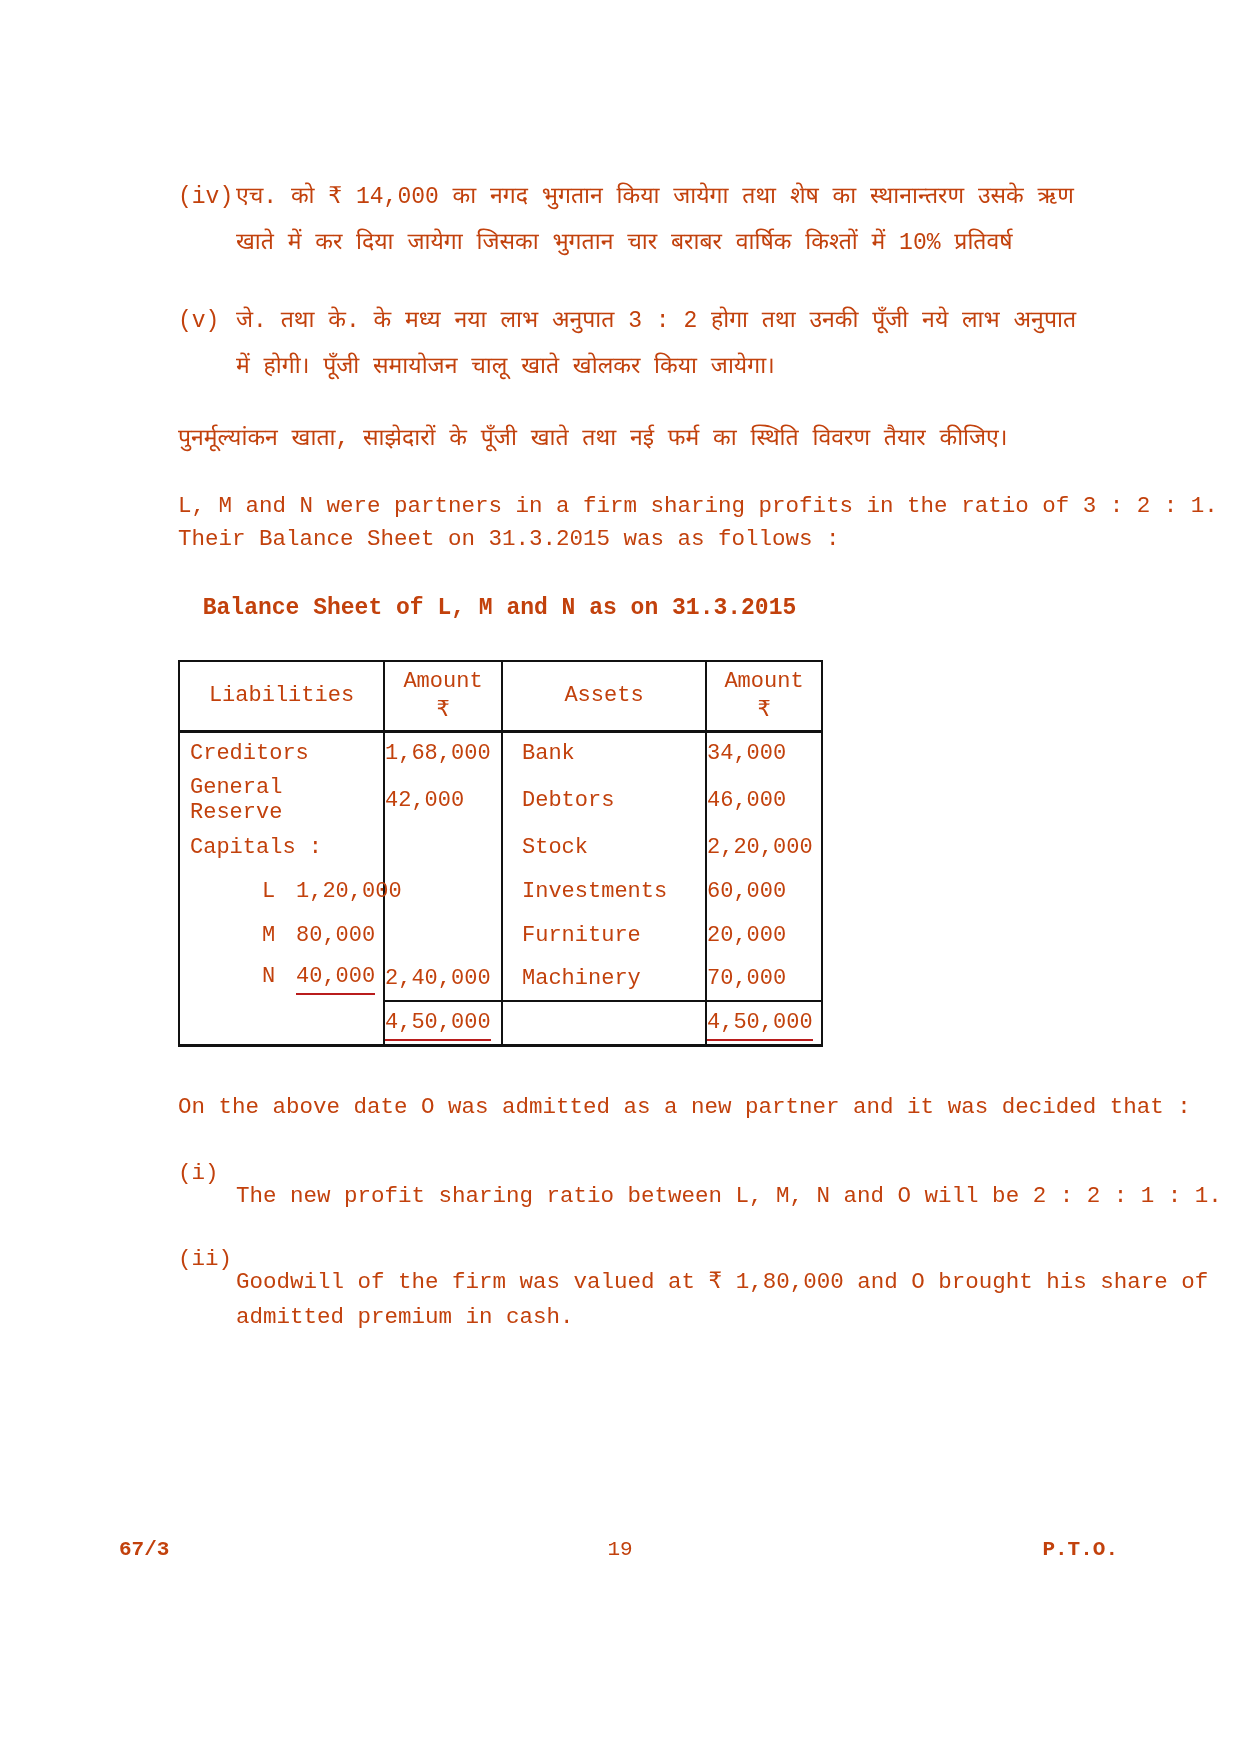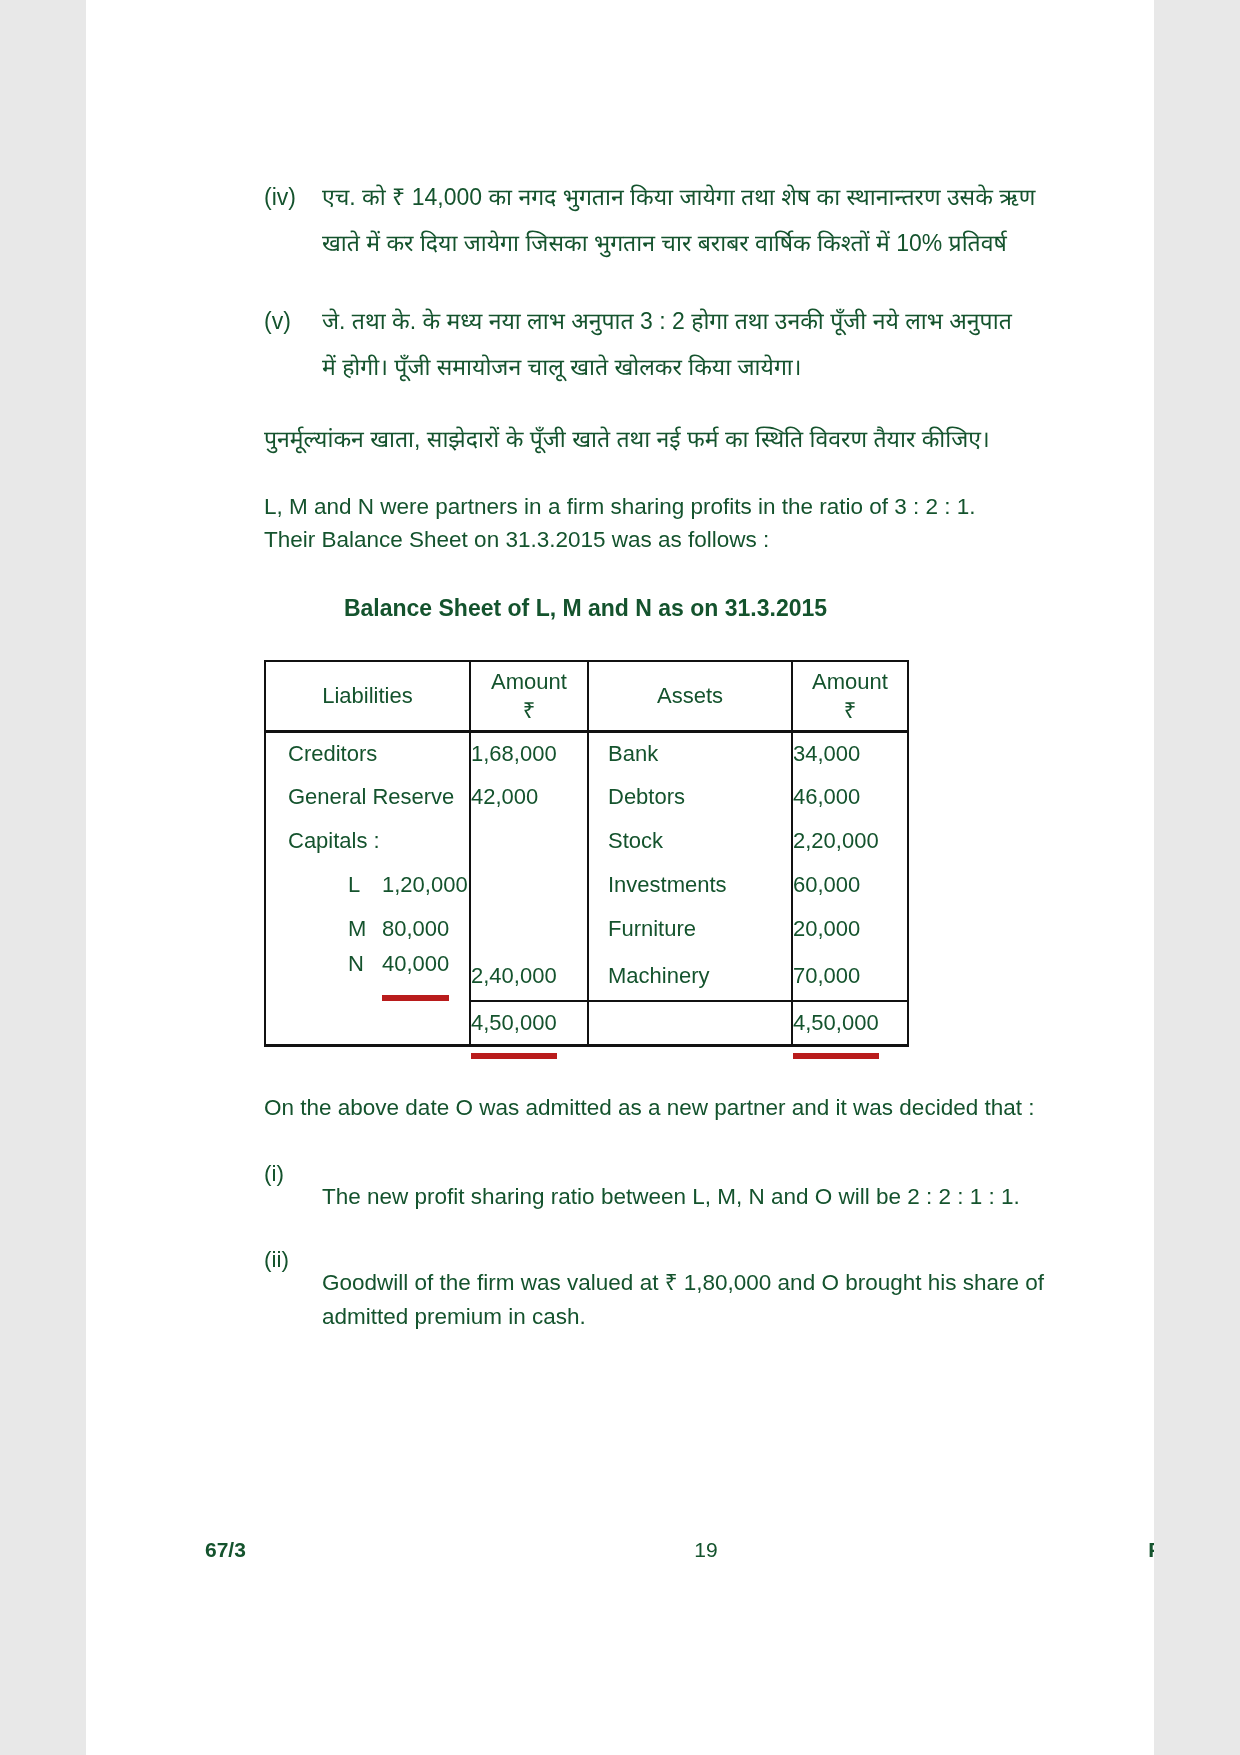--- a/index.html
+++ b/index.html
@@ -1,24 +1,24 @@
 <!DOCTYPE html>
 <html><head>
 <meta charset="utf-8">
 <style>
   * { margin: 0; padding: 0; box-sizing: border-box; }
   html, body { background: #e8e8e8; }
   .page {
     position: relative;
-    width: 1068px;
+    width: 1240px;
     height: 1755px;
     margin: 0 auto;
     background: #ffffff;
-    color: #14532d;
-    font-family: Liberation Sans, sans-serif;
+    color: #c2410c;
+    font-family: Liberation Mono, monospace;
     overflow: hidden;
   }
   .content {
     padding: 174px 124px 0 178px;
   }
   .line { white-space: nowrap; }
 
   
   .h-item { display: flex; margin-top: 0; }
   .h-item .lbl {
@@ -63,27 +63,27 @@
   table.bs th:first-child, table.bs td:first-child { border-left: none; }
   table.bs { border: 2px solid #111; border-bottom-width: 3px; }
   table.bs thead th {
     border-bottom: 3px solid #111;
     text-align: center;
     height: 70px;
     line-height: 29px;
     padding: 4px 0;
   }
   table.bs tbody td { height: 44px; }
-  td.l-name { padding-left: 22px; text-align: left; }
+  td.l-name { padding-left: 10px; text-align: left; }
   td.amt { text-align: left; padding-right: 12px; }
   td.a-name { padding-left: 19px; text-align: left; }
   .cap-row { display: flex; padding-left: 82px; padding-right: 22px; }
   .cap-row .pn { flex: 0 0 34px; }
   .cap-row .pv { flex: 1; text-align: left; }
-  .u { border-bottom: 6px solid #b91c1c; padding-bottom: 18px; }
+  .u { border-bottom: 2px solid #b91c1c; padding-bottom: 4px; }
   tr.total-row td { height: 40px; }
   tr.total-row td.rule { border-top: 2px solid #111; }
 
   .after-note { font-size: 22.5px; line-height: 33px; margin-top: 44px; }
 
   .e-item { display: flex; margin-top: 30px; }
   .e-item .lbl { width: 58px; flex: 0 0 58px; font-size: 22.5px; line-height: 33px; }
   .e-item .txt { font-size: 22.5px; line-height: 36px; margin-top: 23px; }
   .e-item .txt .line:first-child { line-height: 33px; }
 

